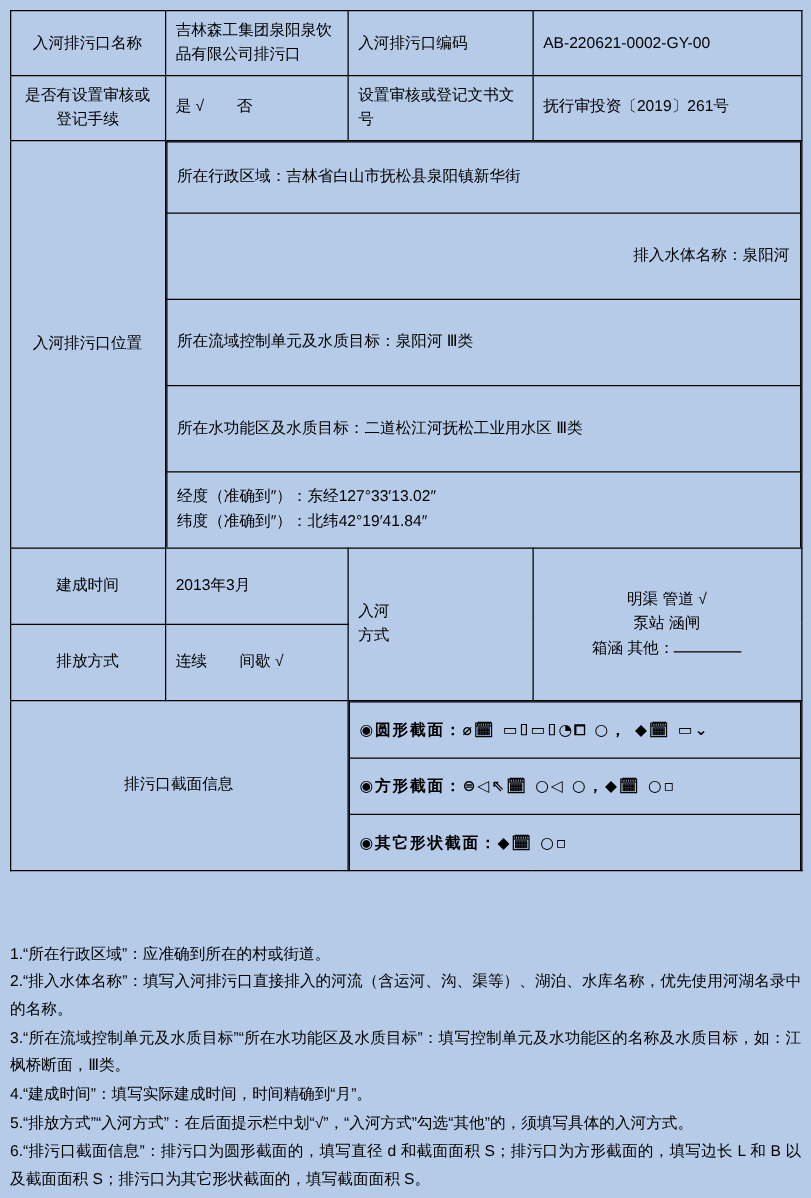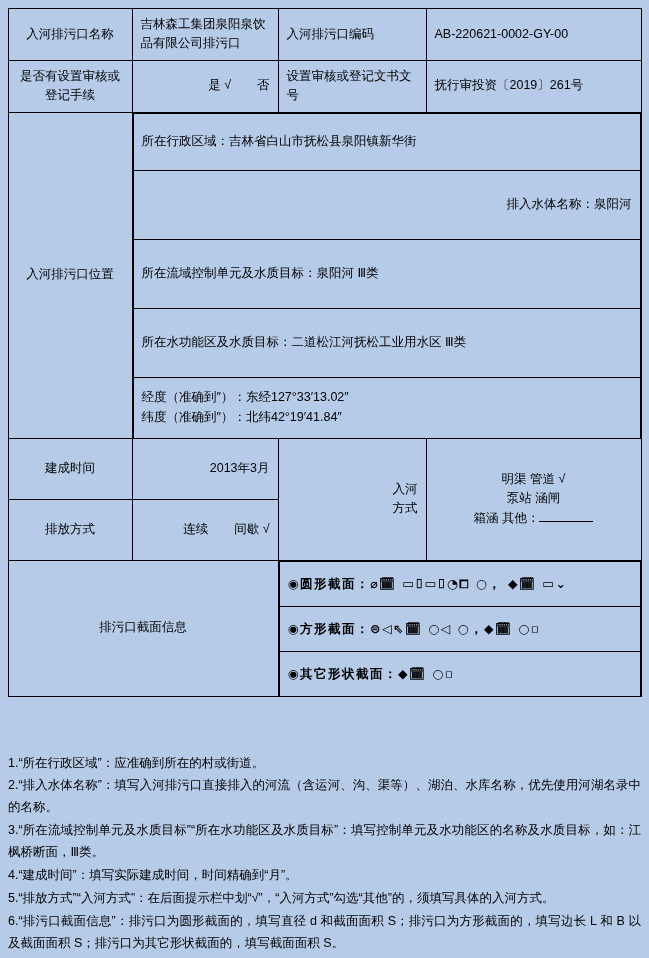--- a/index.html
+++ b/index.html
@@ -25,21 +25,21 @@
     table-layout: fixed;
   }
   table.form td {
     border: 1px solid #000;
     padding: 6px 8px;
     font-size: 12.5px;
     line-height: 1.55;
     vertical-align: middle;
     background: #b6cbe8;
   }
-  .c-center { text-align: right; }
+  .c-center { text-align: left; }
   .c-left { text-align: left; }
   .pad-left { padding-left: 14px; }
   .label-cell { text-align: center; }
   .sub-table {
     border-collapse: collapse;
     width: 100%;
     table-layout: fixed;
   }
   .sub-table td {
     border: 0;

